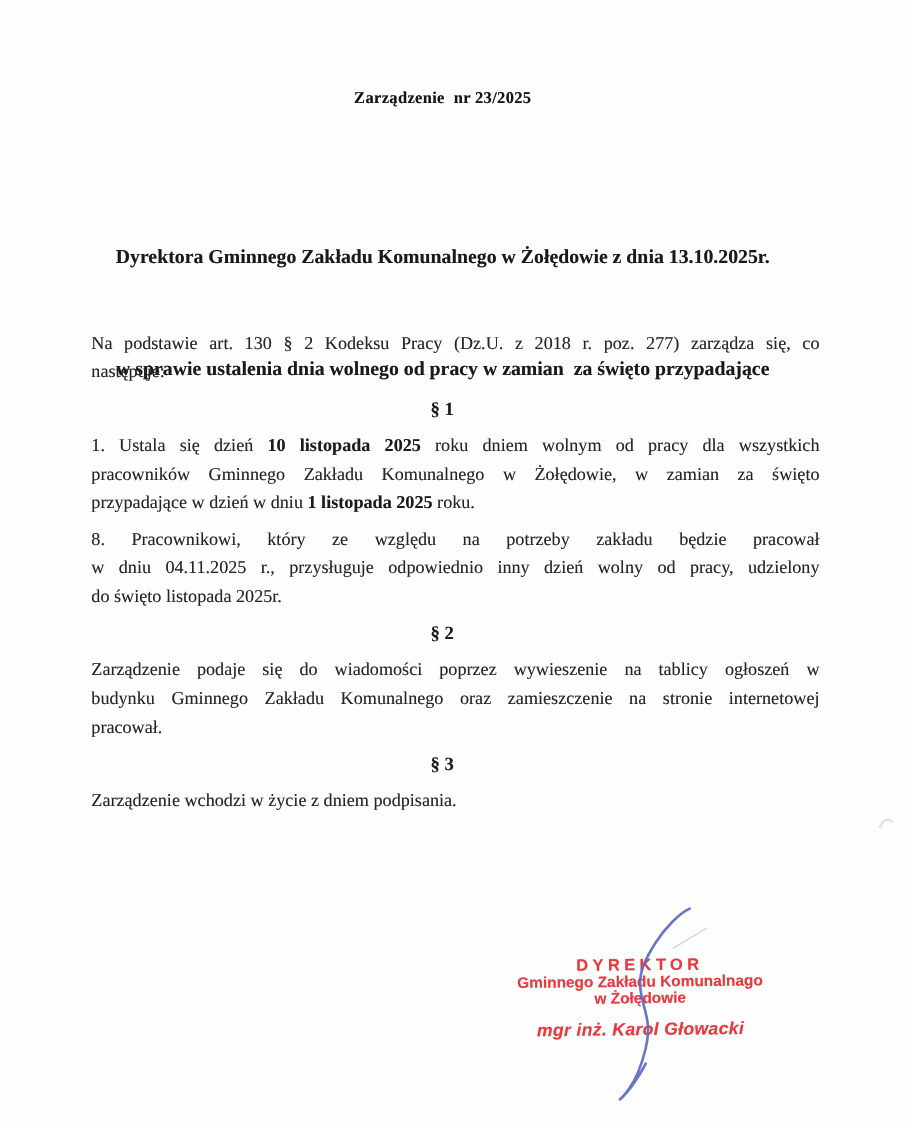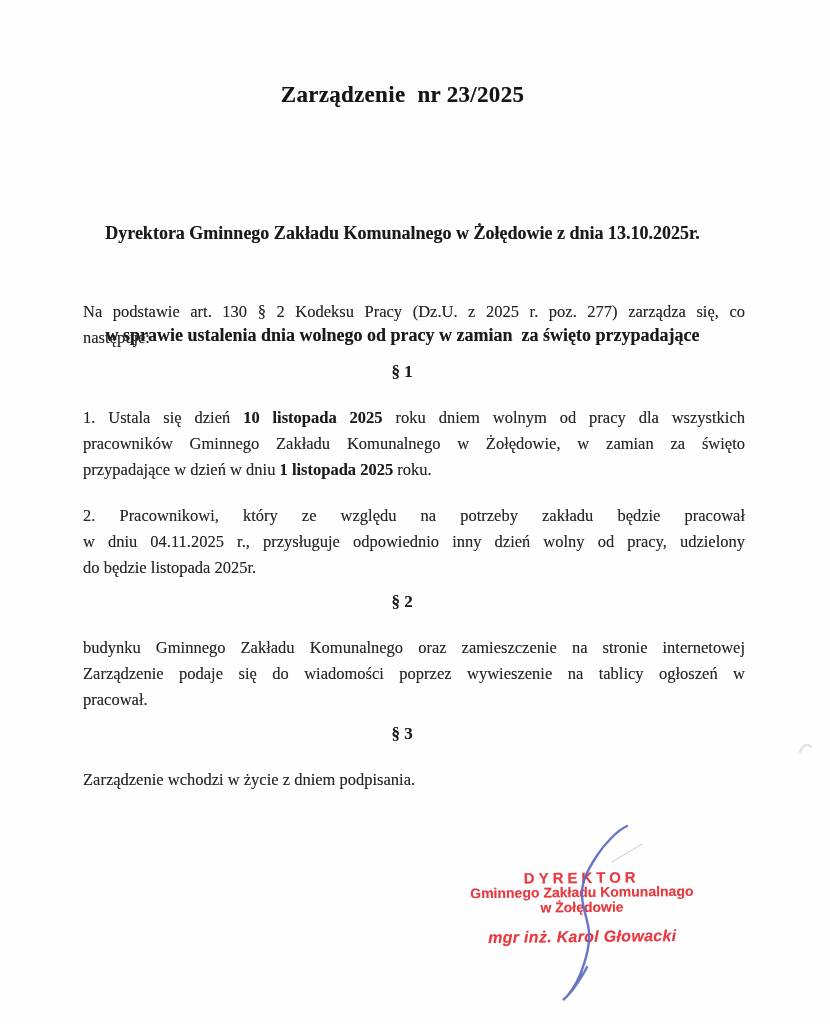--- a/index.html
+++ b/index.html
@@ -9,39 +9,39 @@
     width:830px;height:1024px;
     margin:0 auto;
     background:#fefefe;
     overflow:hidden;
     font-family:"Liberation Serif","DejaVu Serif",serif;
     color:#262626;
   }
   .doc-title{
     position:absolute;left:60px;top:82px;width:685px;
     margin:0;text-align:center;
-    font-size:23px;font-weight:bold;color:#161616;
+    font-size:15px;font-weight:bold;color:#161616;
     white-space:pre-wrap;
     letter-spacing:.3px;
     text-shadow:0 0 .6px rgba(20,20,20,.55);
   }
   .doc-subtitle{
     position:absolute;left:60px;top:148px;width:685px;
     text-align:center;font-weight:bold;color:#1a1a1a;
     font-size:18px;line-height:34px;
     white-space:pre-wrap;
     text-shadow:0 0 .6px rgba(20,20,20,.5);
   }
   .doc-body{
     position:absolute;left:83px;top:299px;width:662px;
     font-size:16.5px;line-height:26px;
     text-shadow:0 0 .55px rgba(40,40,40,.45);
   }
   .doc-body > :first-child{margin-top:0;}
-  .para{margin-top:20px;}
+  .para{margin-top:7px;}
   .line{text-align:left;}
   .line.just{text-align:justify;text-align-last:justify;}
   .marker{
     margin-top:8px;
     text-align:center;
     padding-right:24px;
     font-weight:bold;font-size:17px;color:#1d1d1d;
   }
   b{font-weight:bold;color:#1b1b1b;}
   .stamp{
@@ -65,38 +65,38 @@
 
   <h1 class="doc-title">Zarządzenie  nr 23/2025</h1>
 
   <div class="doc-subtitle">
     <div>Dyrektora Gminnego Zakładu Komunalnego w Żołędowie z dnia 13.10.2025r.</div>
     <div>w sprawie ustalenia dnia wolnego od pracy w zamian  za święto przypadające</div>
   </div>
 
   <div class="doc-body" id="doc-body">
       <div class="para">
-        <div class="line just"><span>Na podstawie art. 130 § 2 Kodeksu Pracy (Dz.U. z 2025 r. poz. 277) zarządza się, co</span></div>
+        <div class="line just"><span>Na podstawie art. 130 § 2 Kodeksu Pracy (Dz.U. z 2018 r. poz. 277) zarządza się, co</span></div>
         <div class="line"><span>następuje:</span></div>
       </div>
       <div class="marker">§ 1</div>
       <div class="para">
         <div class="line just"><span>1. Ustala się dzień </span><b>10 listopada 2025</b><span> roku dniem wolnym od pracy dla wszystkich</span></div>
         <div class="line just"><span>pracowników Gminnego Zakładu Komunalnego w Żołędowie, w zamian za święto</span></div>
         <div class="line"><span>przypadające w dzień w dniu </span><b>1 listopada 2025</b><span> roku.</span></div>
       </div>
       <div class="para">
-        <div class="line just"><span>2. Pracownikowi, który ze względu na potrzeby zakładu będzie pracował</span></div>
+        <div class="line just"><span>8. Pracownikowi, który ze względu na potrzeby zakładu będzie pracował</span></div>
         <div class="line just"><span>w dniu 04.11.2025 r., przysługuje odpowiednio inny dzień wolny od pracy, udzielony</span></div>
-        <div class="line"><span>do będzie listopada 2025r.</span></div>
+        <div class="line"><span>do święto listopada 2025r.</span></div>
       </div>
       <div class="marker">§ 2</div>
       <div class="para">
+        <div class="line just"><span>Zarządzenie podaje się do wiadomości poprzez wywieszenie na tablicy ogłoszeń w</span></div>
         <div class="line just"><span>budynku Gminnego Zakładu Komunalnego oraz zamieszczenie na stronie internetowej</span></div>
-        <div class="line just"><span>Zarządzenie podaje się do wiadomości poprzez wywieszenie na tablicy ogłoszeń w</span></div>
         <div class="line"><span>pracował.</span></div>
       </div>
       <div class="marker">§ 3</div>
       <div class="para">
         <div class="line"><span>Zarządzenie wchodzi w życie z dniem podpisania.</span></div>
       </div>
     </div>
 
   <div class="stamp" style="color: rgb(229, 58, 64);">
     <div class="stamp-title">DYREKTOR</div>

